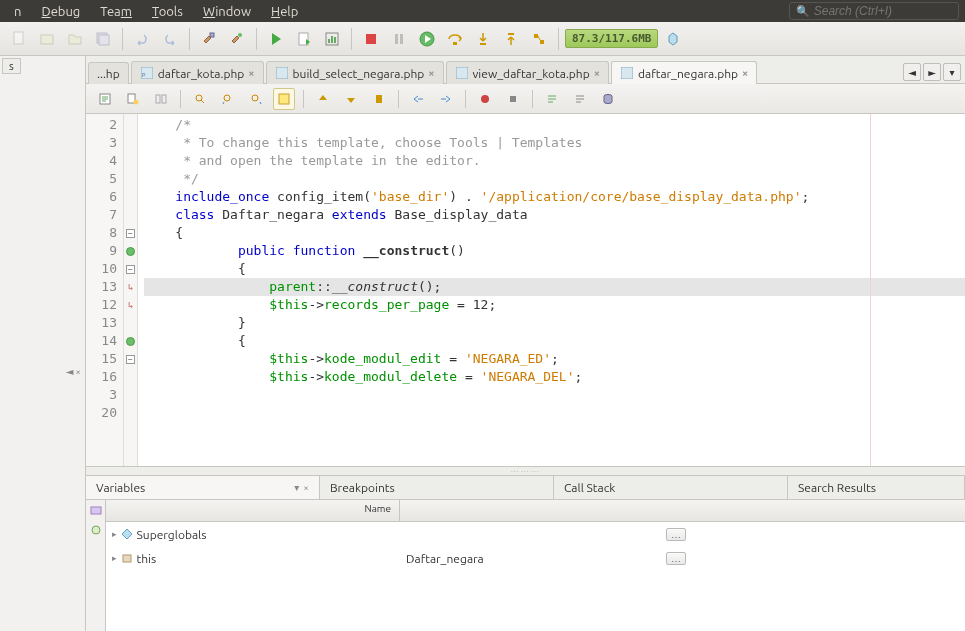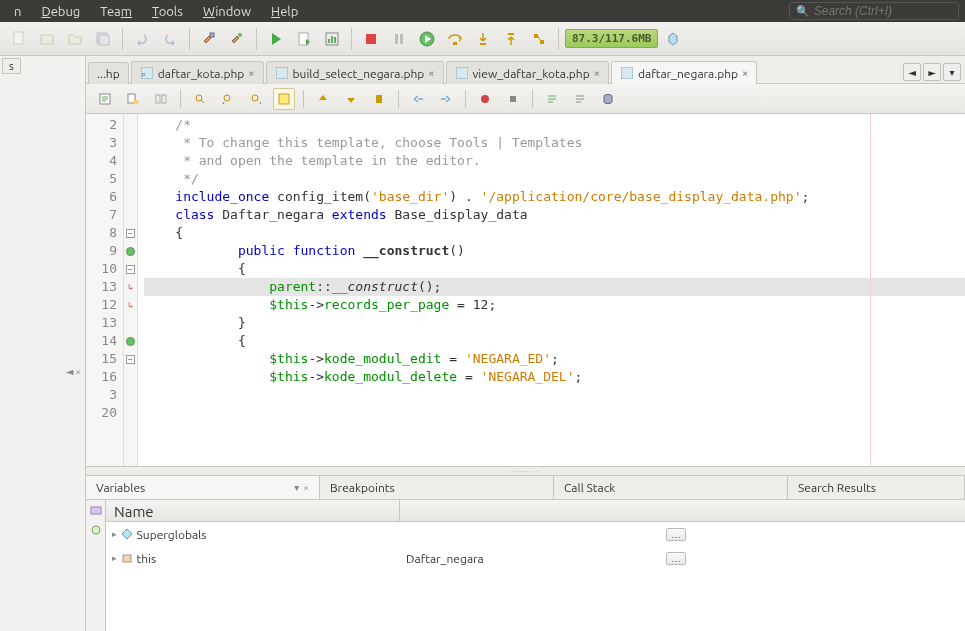--- a/index.html
+++ b/index.html
@@ -63,21 +63,21 @@
 
 .bottom-panel { display: flex; height: 155px; }
 .bp-left { width: 86px; background: #f2f1ef; border-right: 1px solid #c8c6c1; }
 .bp-right { flex: 1; display: flex; flex-direction: column; background: #fff; }
 .bp-tabs { height: 24px; display: flex; border-bottom: 1px solid #c8c6c1; background: #ededea; }
 .bp-tab { padding: 4px 10px; font-size: 12px; border-right: 1px solid #c8c6c1; cursor: pointer; display: flex; align-items: center; gap: 6px; }
 .bp-tab.active { background: #f7f6f4; flex: 0 0 auto; }
 .bp-tab .controls { margin-left: auto; display: flex; gap: 4px; color: #888; font-size: 10px; }
 .bp-tab.first { width: 234px; justify-content: flex-end; }
 .bp-headers { height: 22px; display: flex; background: linear-gradient(#f4f3f1,#e8e6e2); border-bottom: 1px solid #c8c6c1; }
-.bp-h { padding: 3px 8px; font-size: 15px; border-right: 1px solid #c8c6c1; }
+.bp-h { padding: 3px 8px; font-size: 10px; border-right: 1px solid #c8c6c1; text-align: right; }
 .bp-rows { flex: 1; overflow: auto; }
 .bp-row { display: flex; height: 24px; align-items: center; }
 .bp-cell { padding: 0 6px; font-size: 12px; display: flex; align-items: center; gap: 4px; }
 .bp-cell .tri { color: #888; font-size: 9px; }
 .ellipsis-btn { background: linear-gradient(#fafafa,#e8e8e8); border: 1px solid #bcbab4; border-radius: 2px; padding: 0 4px; font-size: 10px; cursor: pointer; color: #666; margin-left: auto; margin-right: 4px; }
 .bp-side-icons { width: 20px; background: #f2f1ef; border-right: 1px solid #c8c6c1; display: flex; flex-direction: column; align-items: center; padding-top: 2px; gap: 4px; }
 .bp-side-icons .sic { width: 16px; height: 16px; font-size: 11px; color: #7a6; cursor: pointer; display: flex; align-items: center; justify-content: center; }
 .bp-content { display: flex; flex: 1; }
 .bp-grid { flex: 1; }
 

